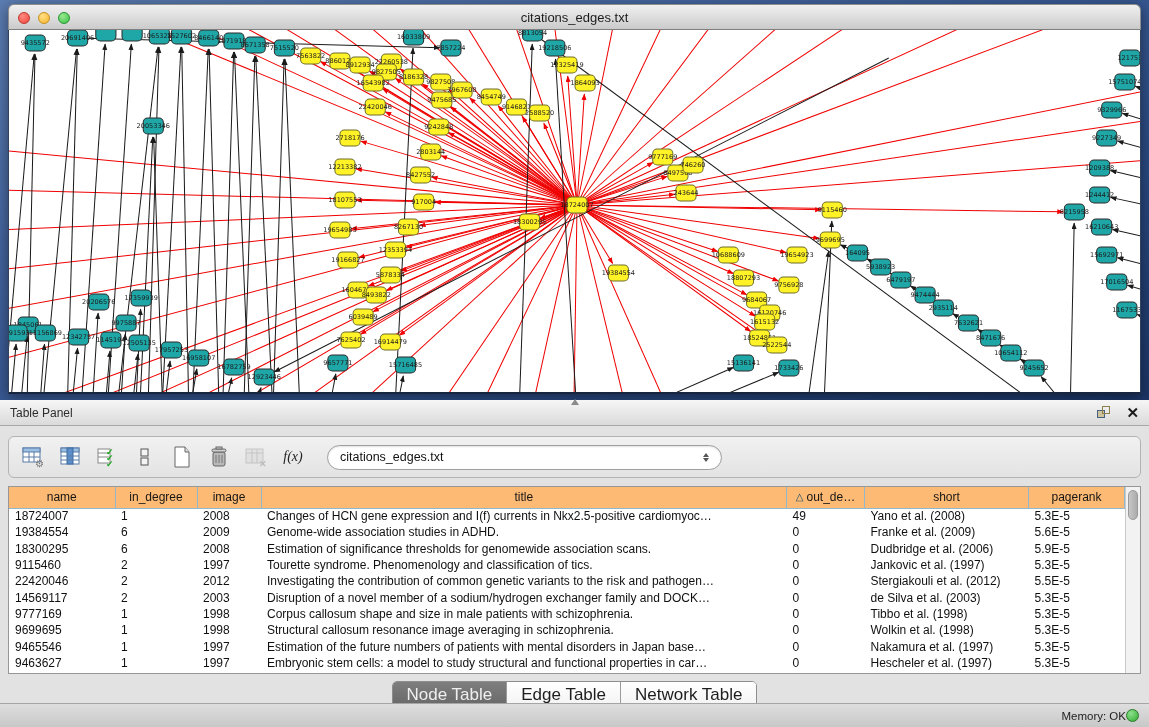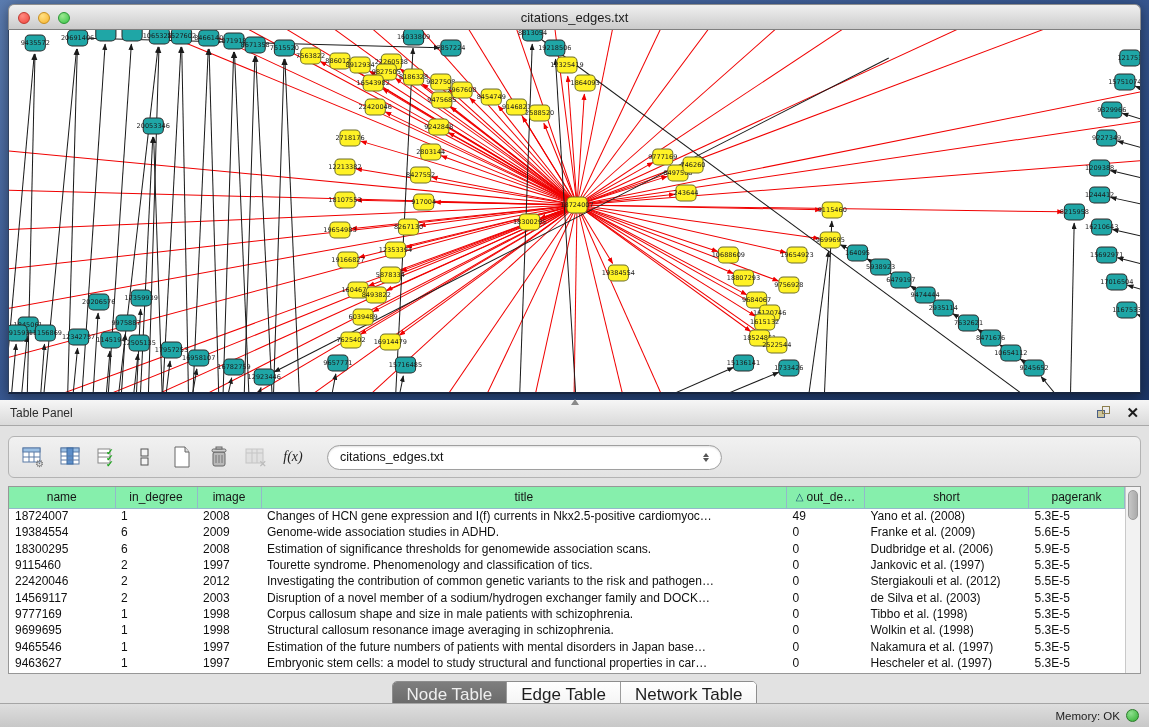--- a/index.html
+++ b/index.html
@@ -49,41 +49,41 @@
     padding:0 12px; font-size:12.5px; color:#111; box-shadow:inset 0 1px 2px rgba(0,0,0,.12); }
   .table-select .sel-text { flex:1; }
   .sel-arrows { display:flex; flex-direction:column; gap:1px; align-items:center; }
   .sel-arrows .up { width:0;height:0;border-left:3.5px solid transparent;border-right:3.5px solid transparent;border-bottom:4.5px solid #555; }
   .sel-arrows .dn { width:0;height:0;border-left:3.5px solid transparent;border-right:3.5px solid transparent;border-top:4.5px solid #555; }
 
   .grid-wrap { position:absolute; left:8px; top:86px; width:1133px; height:188px;
     background:#ffffff; border:1px solid #979797; display:flex; }
   .grid { flex:1; overflow:hidden; }
   table.data { border-collapse:collapse; table-layout:fixed; width:100%; }
-  table.data th { height:21px; background:#86efac; border-right:1px solid #93b8cb; border-bottom:1px solid #93b8cb;
+  table.data th { height:21px; background:#fdba74; border-right:1px solid #93b8cb; border-bottom:1px solid #93b8cb;
     font-size:12px; font-weight:normal; color:#161616; text-align:center; overflow:hidden; white-space:nowrap; }
   table.data td { height:16.3px; font-size:12px; color:#101010; padding:0 4px 0 6px;
     overflow:hidden; white-space:nowrap; text-overflow:clip; }
   td.c-center { text-align:left; padding:0 2px; }
   .sort-tri { display:inline-block; margin-right:3px; font-size:10px; color:#154b6e; transform:translateY(-1px); }
   .vscroll { width:15px; background:#f2f2f2; border-left:1px solid #c9c9c9; position:relative; }
   .vthumb { position:absolute; left:2px; top:3px; width:10px; height:30px; border-radius:5px;
     background:linear-gradient(90deg,#c6c6c6,#ababab); border:1px solid #9a9a9a; }
 
   .tabs-row { position:absolute; left:0; top:281px; width:1149px; display:flex; justify-content:center; }
   .seg { display:flex; border:1px solid #8d8d8d; border-radius:5px; overflow:hidden;
     background:#fff; box-shadow:0 1px 1px rgba(255,255,255,.7); }
   .seg .tab { padding:3px 14px 4px; font-size:17px; color:#1d1d1d; background:linear-gradient(#ffffff,#f2f2f2);
     border-right:1px solid #9b9b9b; cursor:default; }
   .seg .tab:last-child { border-right:none; }
   .seg .tab.sel { background:linear-gradient(#7e7e7e,#666666); color:#efefef; }
 
   .statusbar { position:absolute; left:0; bottom:0; width:1149px; height:24px;
     background:linear-gradient(#dedede,#c8c8c8); border-top:1px solid #a5a5a5;
-    display:flex; align-items:center; justify-content:flex-end; padding:0 10px; gap:6px; }
+    display:flex; align-items:center; justify-content:flex-end; padding:0 10px; }
   .mem-label { font-size:11.5px; color:#1e1e1e; }
   .mem-dot { width:13px; height:13px; border-radius:50%;
     background:radial-gradient(circle at 35% 30%, #8fe08f,#2fae2f); border:1px solid #2a7a2a; }
 </style>
 </head>
 <body>
 
 <div class="desktop">
   <div class="net-window">
     <div class="titlebar">

